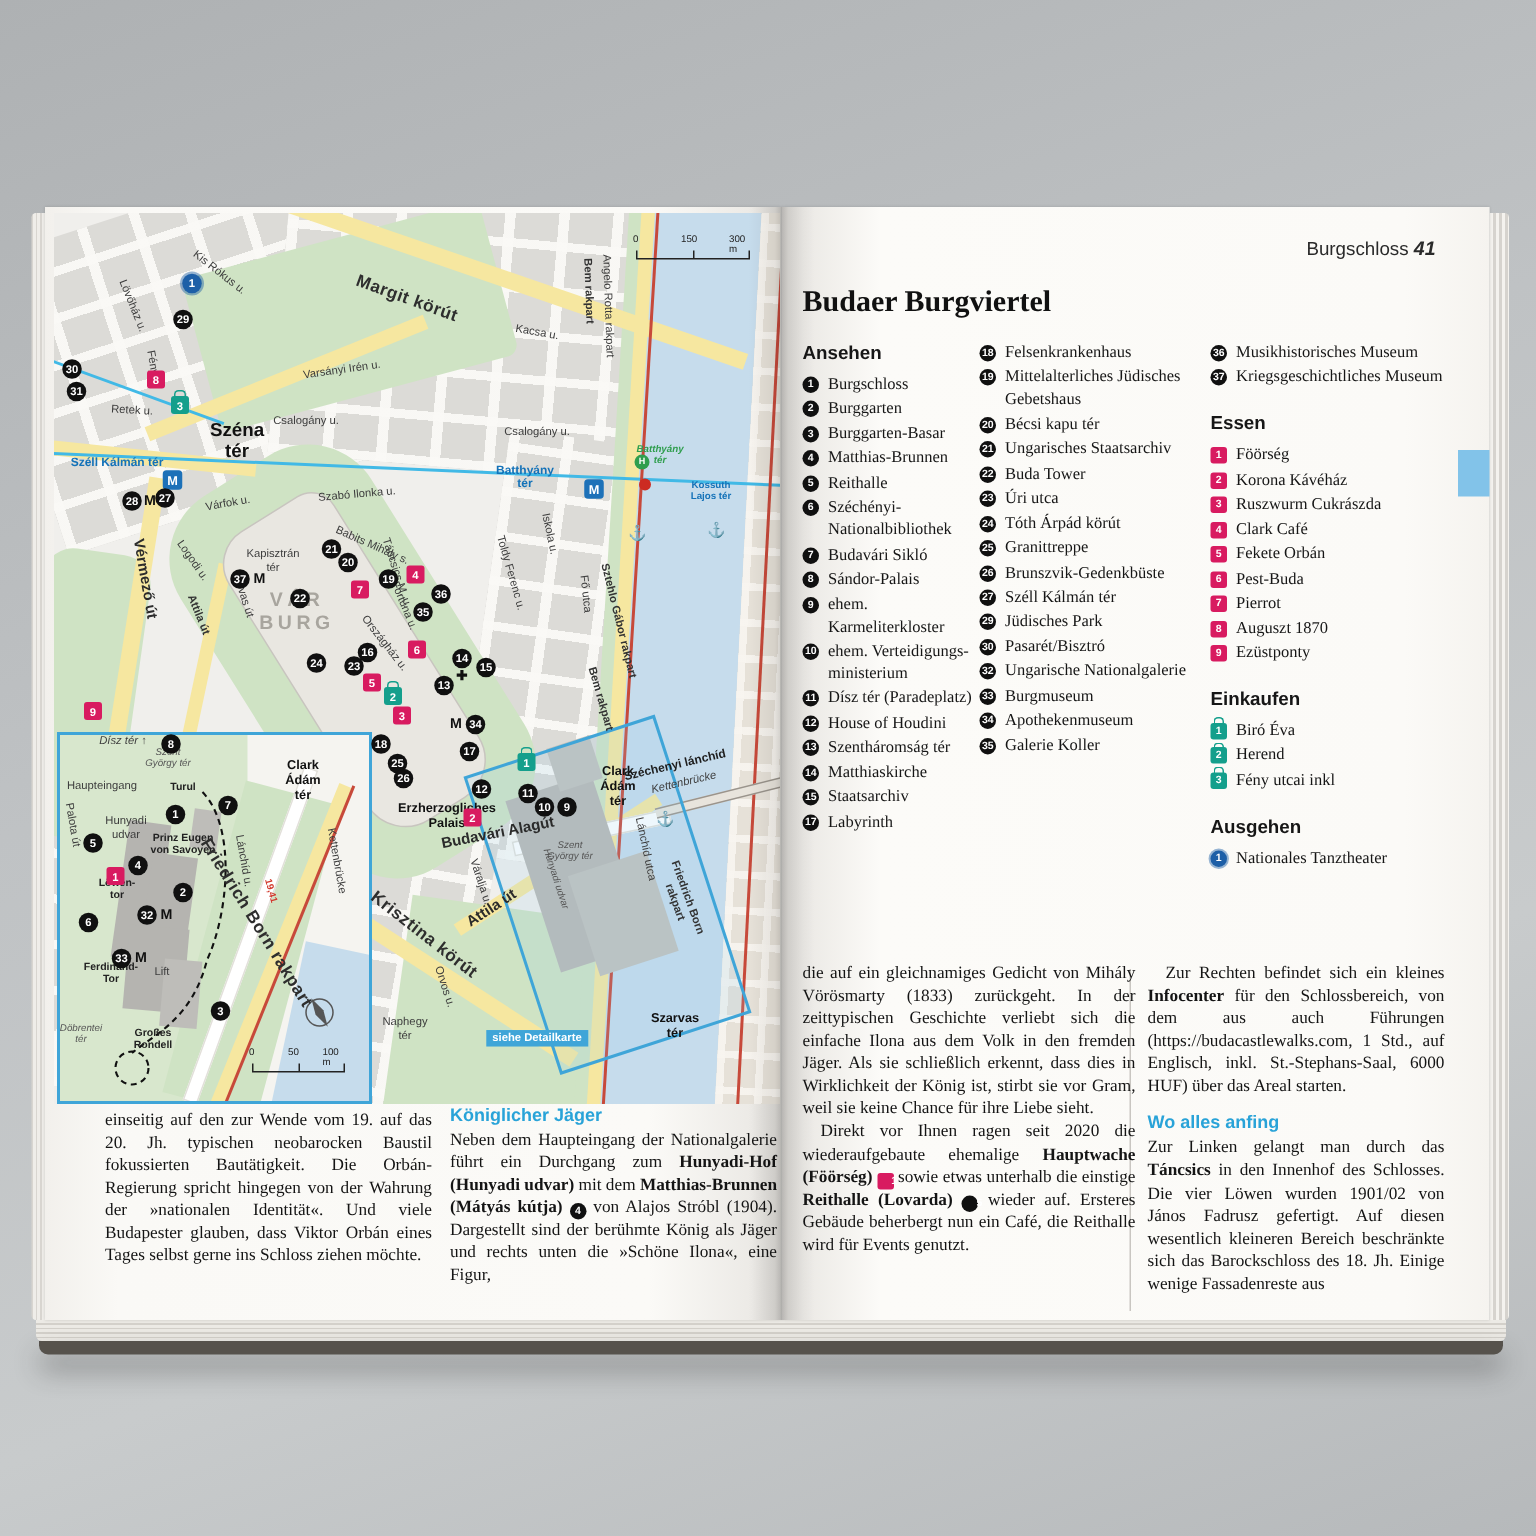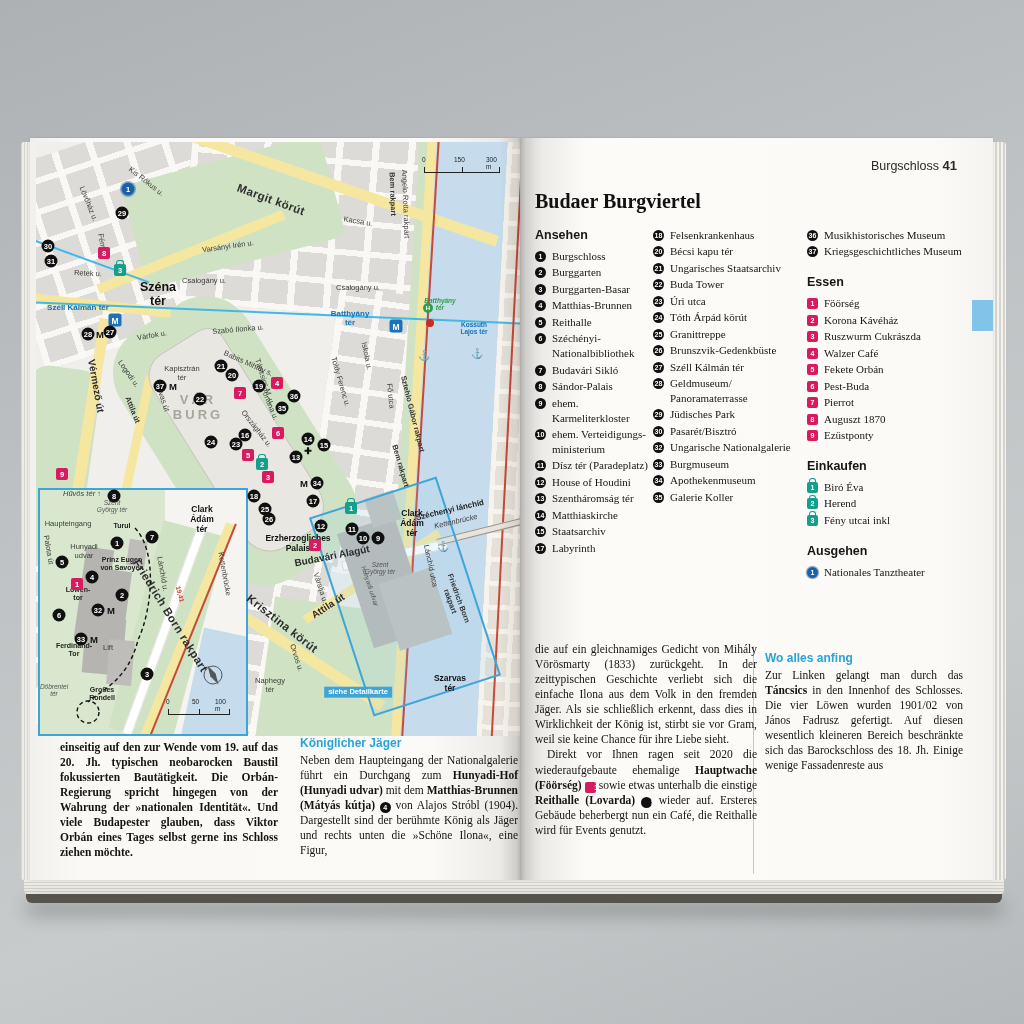--- a/index.html
+++ b/index.html
@@ -68,21 +68,21 @@
   #detail-rect{position:absolute;left:302px;top:350px;width:130px;height:205px;border:2.5px solid #3fa5d8;
       background:rgba(150,205,235,.16);transform:rotate(-18deg);z-index:28;}
   #inset{position:absolute;left:2px;top:346px;width:206px;height:244px;background:#f5f4f0;
       border:2.5px solid #3fa5d8;z-index:26;overflow:hidden;}
   #inset > div{position:absolute;}
   .scalebar{position:absolute;z-index:32;height:8px;border-bottom:1.2px solid #222;}
   .scalebar i{position:absolute;bottom:0;width:1.2px;height:5px;background:#222;}
   .scalebar span{position:absolute;top:-8px;font-size:6.5px;color:#222;font-style:normal;}
   
   .hdr{position:absolute;top:20px;right:36px;font-size:12.5px;color:#2a2a2a;}
-  .hdr b{font-size:13px;}
+  .hdr b{font-size:13px;font-style:italic;}
   .title{position:absolute;left:14px;top:52px;font:bold 20px "Liberation Serif",serif;color:#111;}
   .dir-col{position:absolute;top:90px;}
   .dir-h{font:bold 12.5px "Liberation Sans",sans-serif;color:#161616;margin:0 0 7px 0;}
   .dir-h.gap{margin-top:16px;}
   .dir-item{position:relative;padding-left:17px;font:11px/1.36 "Liberation Serif",serif;color:#161616;margin-bottom:1.5px;}
   .dm{position:absolute;left:0;top:2px;width:11px;height:11px;border-radius:50%;background:#101010;color:#fff;
       font:bold 7px "Liberation Sans",sans-serif;display:flex;align-items:center;justify-content:center;}
   .dm.e{border-radius:2px;background:#d81b60;}
   .dm.t{border-radius:2px;background:#149f8c;}
   .dm.t::before{content:"";position:absolute;top:-3.5px;width:5px;height:4px;border:1.2px solid #149f8c;border-bottom:none;border-radius:3px 3px 0 0;}
@@ -245,21 +245,21 @@
           <div class="ml stb" style="left: 376px; top: 272px; transform: translate(-50%, -50%) rotate(76deg);">Sztehlo Gábor rakpart</div>
           <div class="ml stb" style="left: 364px; top: 324px; transform: translate(-50%, -50%) rotate(74deg);">Bem rakpart</div>
           <div class="ml st" style="left: 394px; top: 424px; transform: translate(-50%, -50%) rotate(78deg);">Lánchíd utca</div>
           <div class="ml stb" style="left: 418px; top: 458px; transform: translate(-50%, -50%) rotate(70deg);">Friedrich Born rakpart</div>
           <div class="ml b2" style="left: 262px; top: 402px; transform: translate(-50%, -50%) rotate(0deg);">Erzherzogliches
 Palais</div>
           <div class="ml itsm" style="left: 344px; top: 426px; transform: translate(-50%, -50%) rotate(0deg);">Szent
 György tér</div>
           <div class="ml itsm" style="left: 334px; top: 444px; transform: translate(-50%, -50%) rotate(72deg);">Hunyadi udvar</div>
           <div class="ml st" style="left: 284px; top: 446px; transform: translate(-50%, -50%) rotate(72deg);">Váralja u.</div>
-          <div class="ml it" style="left: 46px; top: 352px; transform: translate(-50%, -50%) rotate(0deg);">Hűvös tér ↑</div>
+          <div class="ml it" style="left: 46px; top: 352px; transform: translate(-50%, -50%) rotate(0deg);">Dísz tér ↑</div>
           <div class="ml itsm" style="left: 76px; top: 364px; transform: translate(-50%, -50%) rotate(0deg);">Szent
 György tér</div>
           <div class="ml st" style="left: 32px; top: 382px; transform: translate(-50%, -50%) rotate(0deg);">Haupteingang</div>
           <div class="ml bsm" style="left: 86px; top: 384px; transform: translate(-50%, -50%) rotate(0deg);">Turul</div>
           <div class="ml b2" style="left: 166px; top: 378px; transform: translate(-50%, -50%) rotate(0deg);">Clark
 Ádám
 tér</div>
           <div class="ml st" style="left: 48px; top: 410px; transform: translate(-50%, -50%) rotate(0deg);">Hunyadi
 udvar</div>
           <div class="ml bsm" style="left: 86px; top: 422px; transform: translate(-50%, -50%) rotate(0deg);">Prinz Eugen
@@ -337,21 +337,21 @@
           <div class="mk " style="left: 86px; top: 453px;">2</div>
           <div class="mk " style="left: 62px; top: 468px;">32</div>
           <div class="mk mm" style="left: 75px; top: 468px;">M</div>
           <div class="mk " style="left: 23px; top: 473px;">6</div>
           <div class="mk " style="left: 45px; top: 497px;">33</div>
           <div class="mk mm" style="left: 58px; top: 497px;">M</div>
           <div class="mk " style="left: 111px; top: 532px;">3</div>
         </div>
     </div>
 
-    <div class="bt" style="left:30px;top:602px;width:218px;font-weight:bold;">
+    <div class="bt" style="left:40px;top:602px;width:218px;">
       <p>einseitig auf den zur Wende vom 19. auf das 20. Jh. typischen neobarocken Baustil fokussierten Bautätigkeit. Die Orbán-Regierung spricht hingegen von der Wahrung der »nationalen Identität«. Und viele Budapester glauben, dass Viktor Orbán eines Tages selbst gerne ins Schloss ziehen möchte.</p>
     </div>
     <div class="bt" style="left:270px;top:598px;width:218px;">
       <div class="bh" style="margin-top:0;">Königlicher Jäger</div>
       <p>Neben dem Haupteingang der Nationalgalerie führt ein Durchgang zum <b>Hunyadi-Hof (Hunyadi udvar)</b> mit dem <b>Matthias-Brunnen (Mátyás kútja)</b> <span class="tm ">4</span> von Alajos Stróbl (1904). Dargestellt sind der berühmte König als Jäger und rechts unten die »Schöne Ilona«, eine Figur,</p>
     </div>
   </div>
 
   <div id="page-right" class="page">
     <div class="hdr">
@@ -375,63 +375,64 @@
         <div class="dir-item"><span class="dm ">10</span><span>ehem. Verteidigungs­ministerium</span></div>
         <div class="dir-item"><span class="dm ">11</span><span>Dísz tér (Paradeplatz)</span></div>
         <div class="dir-item"><span class="dm ">12</span><span>House of Houdini</span></div>
         <div class="dir-item"><span class="dm ">13</span><span>Szentháromság tér</span></div>
         <div class="dir-item"><span class="dm ">14</span><span>Matthiaskirche</span></div>
         <div class="dir-item"><span class="dm ">15</span><span>Staatsarchiv</span></div>
         <div class="dir-item"><span class="dm ">17</span><span>Labyrinth</span></div>
       </div>
     <div class="dir-col" id="dir-col2" style="left:132px;width:150px;">
         <div class="dir-item"><span class="dm ">18</span><span>Felsenkrankenhaus</span></div>
+        <div class="dir-item"><span class="dm ">19</span><span>Mittelalterliches Jüdisches Gebetshaus</span></div>
         <div class="dir-item"><span class="dm ">20</span><span>Bécsi kapu tér</span></div>
         <div class="dir-item"><span class="dm ">21</span><span>Ungarisches Staatsarchiv</span></div>
         <div class="dir-item"><span class="dm ">22</span><span>Buda Tower</span></div>
         <div class="dir-item"><span class="dm ">23</span><span>Úri utca</span></div>
         <div class="dir-item"><span class="dm ">24</span><span>Tóth Árpád körút</span></div>
         <div class="dir-item"><span class="dm ">25</span><span>Granittreppe</span></div>
         <div class="dir-item"><span class="dm ">26</span><span>Brunszvik-Gedenkbüste</span></div>
         <div class="dir-item"><span class="dm ">27</span><span>Széll Kálmán tér</span></div>
-        <div class="dir-item"><span class="dm ">28</span><span>Geldmuseum/ Panoramaterrasse</span></div>
         <div class="dir-item"><span class="dm ">29</span><span>Jüdisches Park</span></div>
         <div class="dir-item"><span class="dm ">30</span><span>Pasarét/Bisztró</span></div>
         <div class="dir-item"><span class="dm ">32</span><span>Ungarische Nationalgalerie</span></div>
         <div class="dir-item"><span class="dm ">33</span><span>Burgmuseum</span></div>
         <div class="dir-item"><span class="dm ">34</span><span>Apothekenmuseum</span></div>
         <div class="dir-item"><span class="dm ">35</span><span>Galerie Koller</span></div>
       </div>
     <div class="dir-col" id="dir-col3" style="left:286px;width:158px;">
         <div class="dir-item"><span class="dm ">36</span><span>Musikhistorisches Museum</span></div>
         <div class="dir-item"><span class="dm ">37</span><span>Kriegsgeschichtliches Museum</span></div>
         <div class="dir-h gap">Essen</div>
         <div class="dir-item"><span class="dm e">1</span><span>Föörség</span></div>
         <div class="dir-item"><span class="dm e">2</span><span>Korona Kávéház</span></div>
         <div class="dir-item"><span class="dm e">3</span><span>Ruszwurm Cukrászda</span></div>
-        <div class="dir-item"><span class="dm e">4</span><span>Walzer Café</span></div>
+        <div class="dir-item"><span class="dm e">4</span><span>Clark Café</span></div>
         <div class="dir-item"><span class="dm e">5</span><span>Fekete Orbán</span></div>
         <div class="dir-item"><span class="dm e">6</span><span>Pest-Buda</span></div>
         <div class="dir-item"><span class="dm e">7</span><span>Pierrot</span></div>
         <div class="dir-item"><span class="dm e">8</span><span>Auguszt 1870</span></div>
         <div class="dir-item"><span class="dm e">9</span><span>Ezüstponty</span></div>
         <div class="dir-h gap">Einkaufen</div>
         <div class="dir-item"><span class="dm t">1</span><span>Biró Éva</span></div>
         <div class="dir-item"><span class="dm t">2</span><span>Herend</span></div>
         <div class="dir-item"><span class="dm t">3</span><span>Fény utcai inkl</span></div>
         <div class="dir-h gap">Ausgehen</div>
         <div class="dir-item"><span class="dm a">1</span><span>Nationales Tanztheater</span></div>
       </div>
 
     <div class="col-rule"></div>
 
     <div class="bt" style="left:14px;top:504px;width:222px;">
       <p>die auf ein gleichnamiges Gedicht von Mihály Vörösmarty (1833) zurückgeht. In der zeittypischen Geschichte verliebt sich die einfache Ilona aus dem Volk in den fremden Jäger. Als sie schließlich erkennt, dass dies in Wirklichkeit der König ist, stirbt sie vor Gram, weil sie keine Chance für ihre Liebe sieht.</p>
       <p class="ind">Direkt vor Ihnen ragen seit 2020 die wiederaufgebaute ehemalige <b>Hauptwache (Föörség) </b><span class="tm e">1</span> sowie etwas unterhalb die einstige <b>Reithalle (Lovarda) </b><span class="tm ">5</span> wieder auf. Ersteres Gebäude beherbergt nun ein Café, die Reithalle wird für Events genutzt.</p>
     </div>
     <div class="bt" style="left:244px;top:504px;width:198px;">
+      <p class="ind">Zur Rechten befindet sich ein kleines <b>Infocenter</b> für den Schlossbereich, von dem aus auch Führungen (https://budacastlewalks.com, 1 Std., auf Englisch, inkl. St.-Stephans-Saal, 6000 HUF) über das Areal starten.</p>
       <div class="bh">Wo alles anfing</div>
       <p>Zur Linken gelangt man durch das <b>Táncsics</b> in den Innenhof des Schlosses. Die vier Löwen wurden 1901/02 von János Fadrusz gefertigt. Auf diesen wesentlich kleineren Bereich beschränkte sich das Barockschloss des 18. Jh. Einige wenige Fassadenreste aus</p>
     </div>
   </div>
 
   <div id="spine"></div>
 </div>
 
 </body></html>

